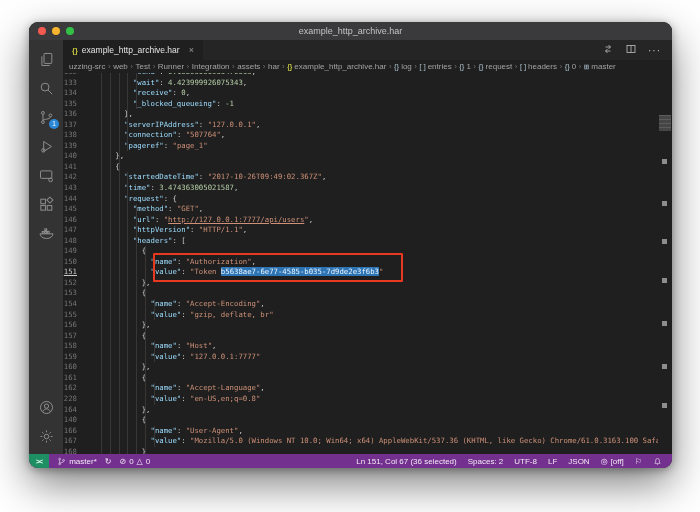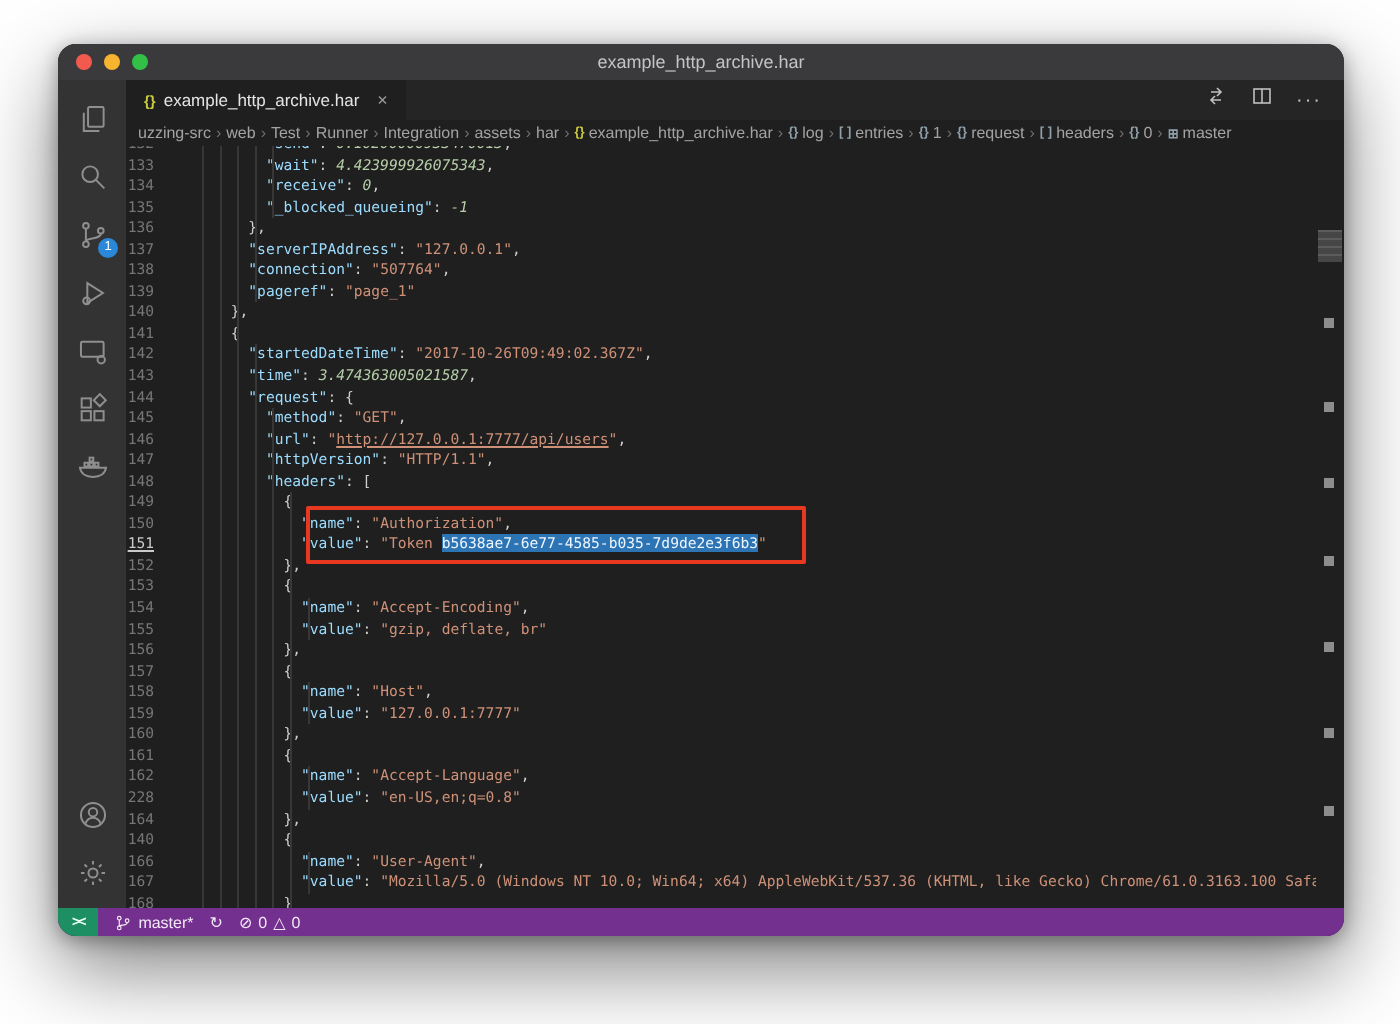--- a/index.html
+++ b/index.html
@@ -46,21 +46,21 @@
 
   
   .editor { position:relative; flex:1; background:#1f1f1f; overflow:hidden; }
   .lines { position:absolute; left:0; top:-6px; right:14px; overflow:hidden;
     font-family:"DejaVu Sans Mono", monospace; font-size:7.3px; }
   .line { height:10.55px; line-height:10.55px; white-space:pre; position:relative; }
   .ln { display:inline-block; width:26px; padding-right:12px; text-align:right; color:#767676; font-size:7.3px; }
   .ln.active { color:#c9c9c9;text-decoration:underline; }
   .guides { position:absolute; left:38px; top:0; height:100%;
     background:repeating-linear-gradient(to right,#373737 0 1px,transparent 1px 8.8px); }
-  .c-w { color:#d4d4d4; } .c-k { color:#9cdcfe; } .c-s { color:#ce9178; } .c-n { color:#b5cea8;font-style:italic; }
+  .c-w { color:#d4d4d4; } .c-k { color:#9cdcfe; } .c-s { color:#ce9178; } .c-n { color:#b5cea8; }
   .c-p { color:#cfcfcf; }
   .c-u { color:#ce9178; text-decoration:underline; }
   .c-sel { background:#2d74b4; color:#edf6fe; }
 
   .annotation { position:absolute; left:90px; top:180px; width:250px; height:29px;
     border:2px solid #e8381f; border-radius:1px; }
 
   .ruler { position:absolute; right:0; top:0; width:14px; height:100%; }
   .slider { position:absolute; left:1px; top:42px; width:12px; height:16px; background:#464646;
     background-image:repeating-linear-gradient(to bottom,#5c5c5c 0 1px,transparent 1px 4px); }
@@ -320,15 +320,33 @@
     </div>
     <div class="sb-item">
       <span class="sb-ic">↻</span>
     </div>
     <div class="sb-item">
       <span class="sb-ic">⊘</span>
       <span>0</span>
       <span class="sb-ic">△</span>
       <span>0</span>
     </div>
+    <div class="sb-right">
+      <span>Ln 151, Col 67 (36 selected)</span>
+      <span>Spaces: 2</span>
+      <span>UTF-8</span>
+      <span>LF</span>
+      <span>JSON</span>
+      <span>
+        <span class="sb-ic">◎</span>
+        <span>[off]</span>
+      </span>
+      <span class="sb-ic">⚐</span>
+      <span>
+        <svg viewBox="0 0 24 24">
+            <path d="M12 4a5 5 0 0 0-5 5v4.5L5 17h14l-2-3.5V9a5 5 0 0 0-5-5z"></path>
+            <path d="M10.3 19a1.8 1.8 0 0 0 3.4 0"></path>
+          </svg>
+      </span>
+    </div>
   </div>
 
 </div>
 
 </body></html>

